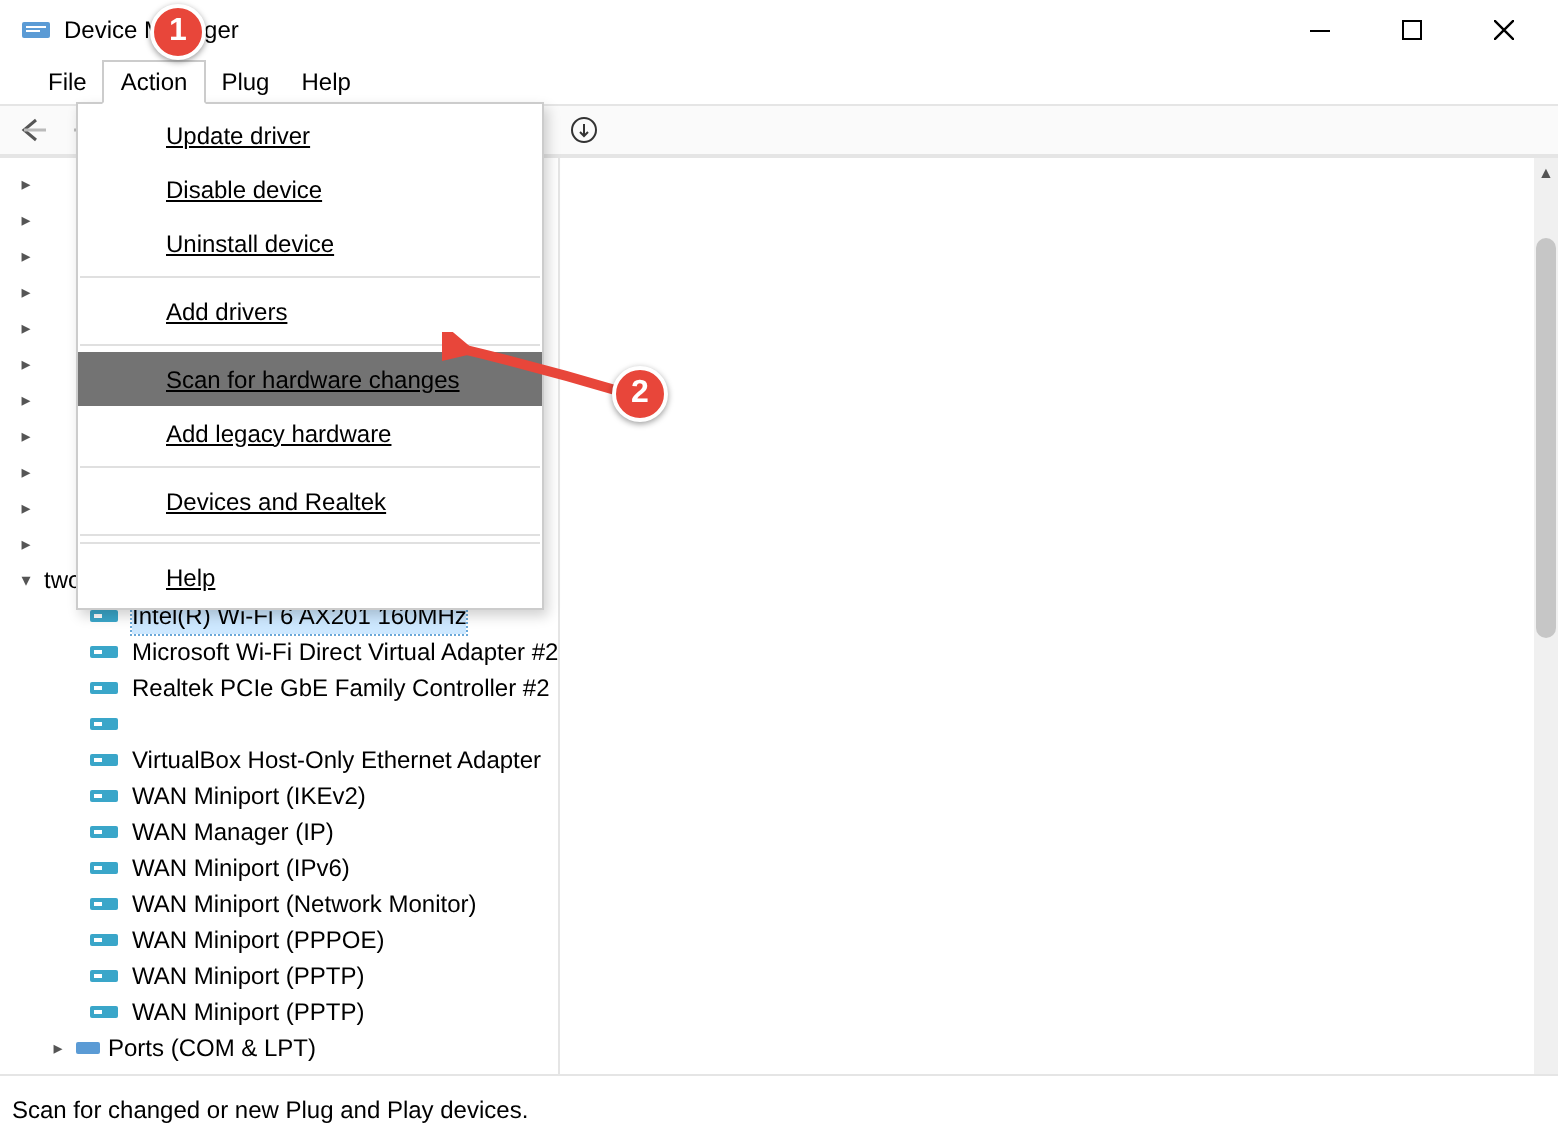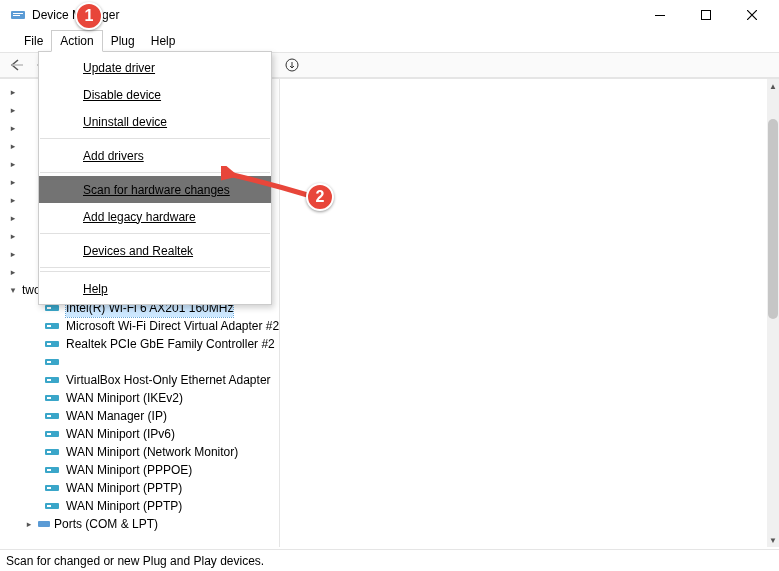--- a/index.html
+++ b/index.html
@@ -44,21 +44,21 @@
   .tree-row.dev .dev-icon svg { display: block; }
   .tree-row.selected .label { background: #cde8ff; outline: 1px dotted #6aa8d8; }
 
   
   .dropdown { position: absolute; left: 38px; top: 51px; width: 234px; background: #fff; border: 1px solid #ccc; box-shadow: 2px 3px 6px rgba(0,0,0,0.18); z-index: 11; padding: 2px 0; }
   .dd-item { height: 27px; display: flex; align-items: center; padding-left: 44px; font-size: 12px; text-decoration: underline; }
   .dd-item.hover { background: #737373; }
   .dd-sep { height: 1px; background: #e0e0e0; margin: 3px 1px; }
 
   
-  .statusbar { position: absolute; left: 0; right: 0; bottom: 0; height: 22px; border-top: 1px solid #e5e5e5; font-size: 12px; padding: 0 6px; display: flex; align-items: center; background: #fff; }
+  .statusbar { position: absolute; left: 0; right: 0; bottom: 0; height: 34px; border-top: 1px solid #e5e5e5; font-size: 12px; padding: 0 6px; display: flex; align-items: center; background: #fff; }
 
   
   .callout { position: absolute; width: 28px; height: 28px; border-radius: 50%; background: #e8463a; color: #fff; font-weight: 700; font-size: 16px; display: flex; align-items: center; justify-content: center; border: 2px solid #fff; box-shadow: 0 1px 3px rgba(0,0,0,0.4); z-index: 20; }
   .arrow-annot { position: absolute; z-index: 19; }
 </style>
 </head>
 <body>
 
 <div class="titlebar">
   <span class="app-icon">

